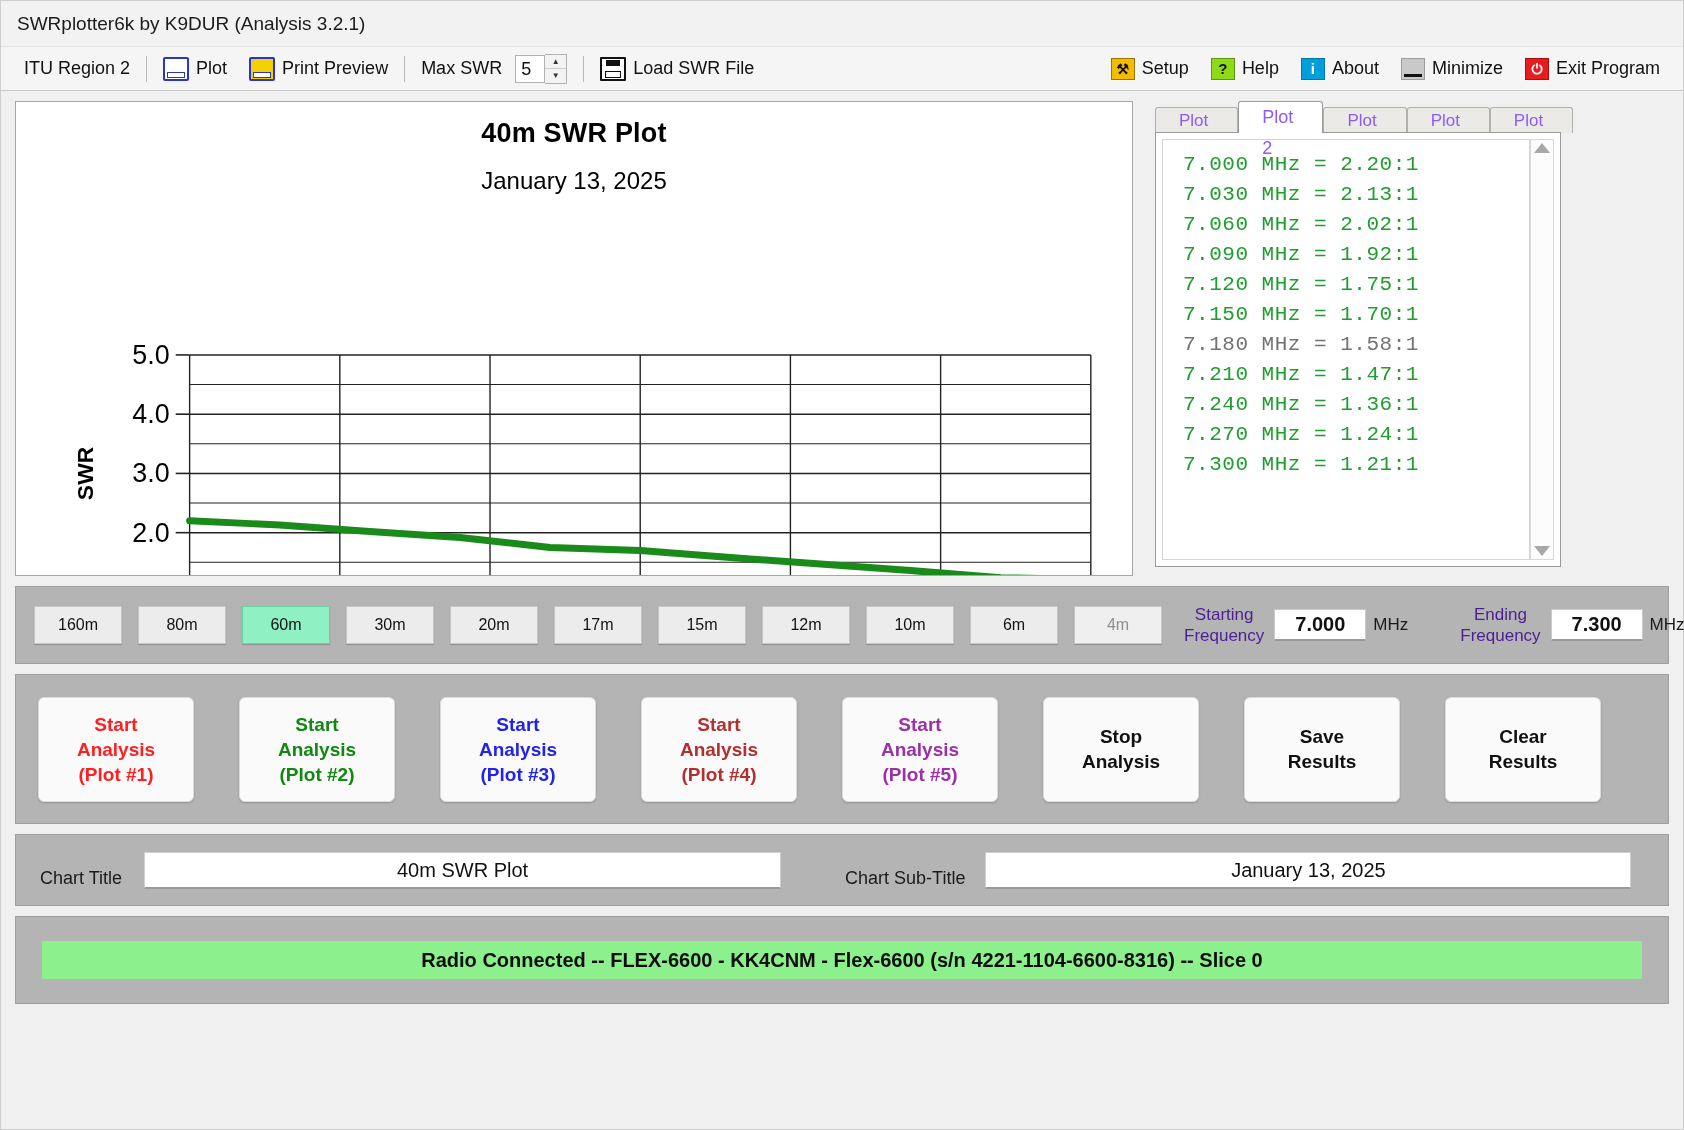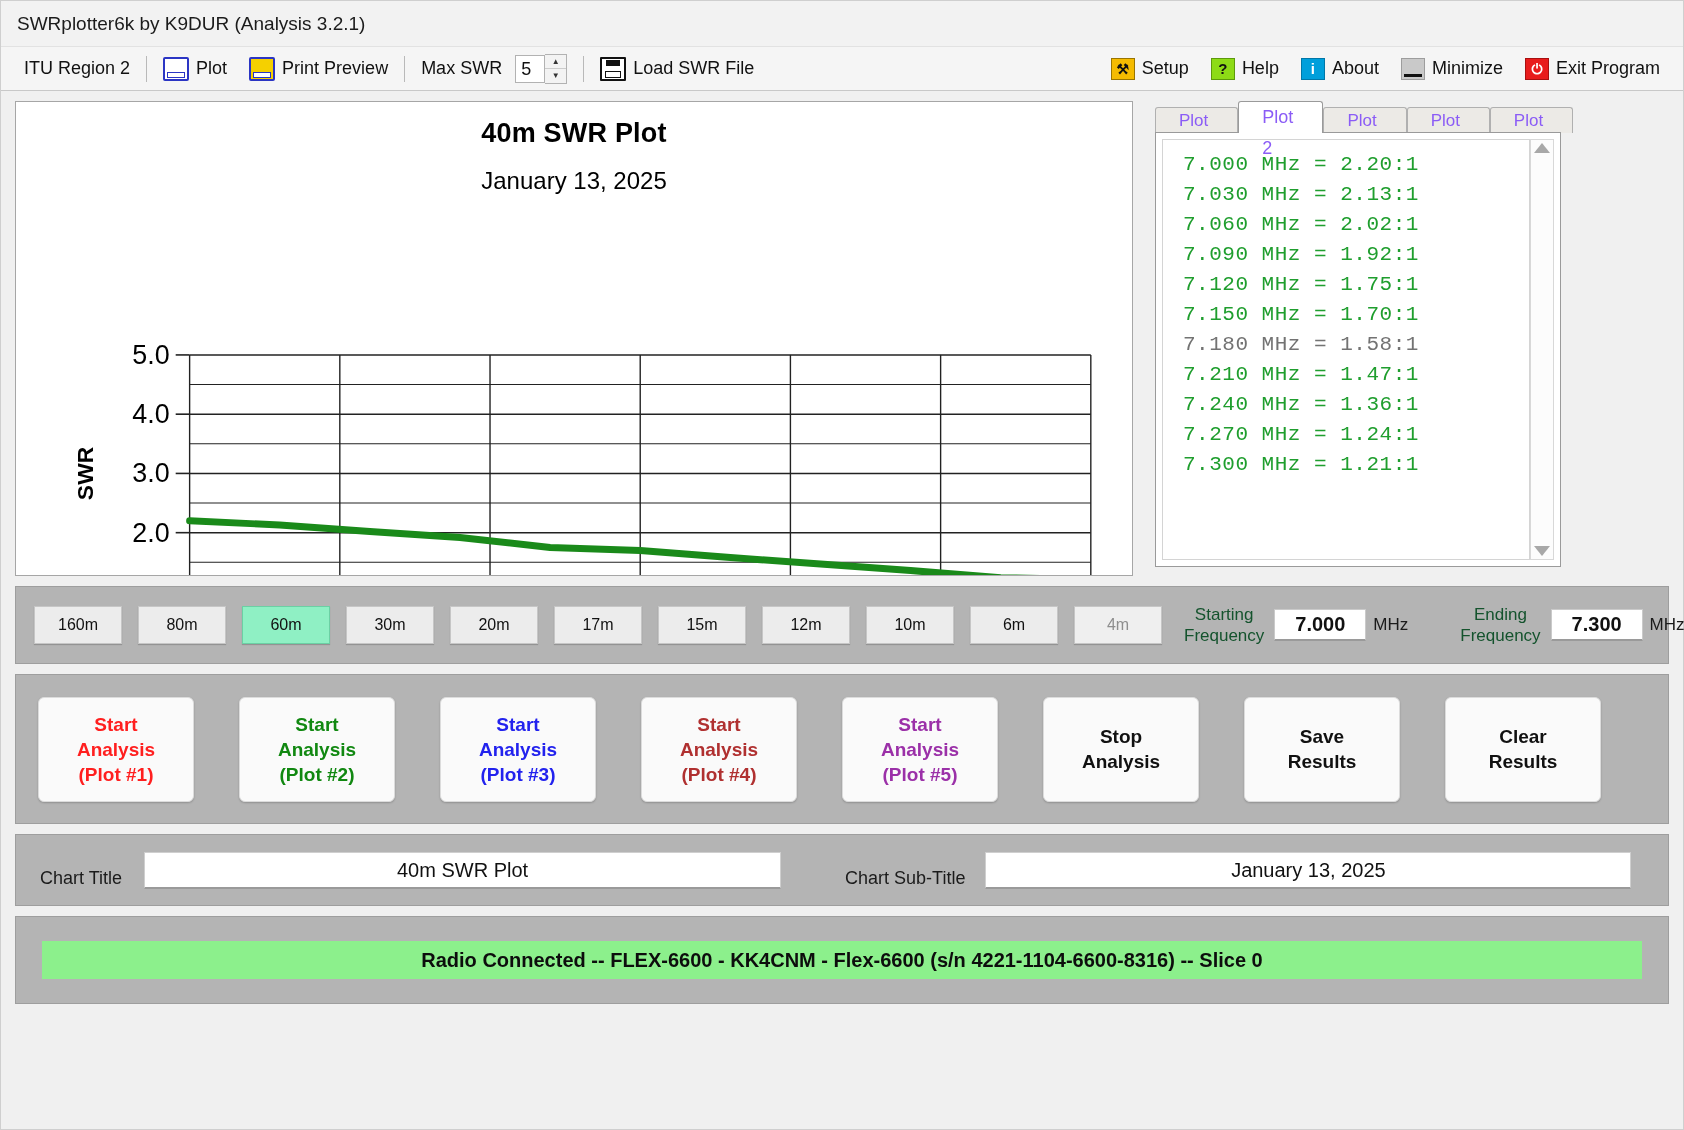--- a/index.html
+++ b/index.html
@@ -85,21 +85,21 @@
   
   .panel{background:#b4b4b4;border:1px solid #9e9e9e;box-sizing:border-box;}
   .band-row{margin-top:10px;height:78px;display:flex;align-items:center;padding:0 18px;}
   .band-btn{width:88px;height:38px;background:#ececec;border:1px solid #c6c6c6;border-radius:0;
             display:flex;align-items:center;justify-content:center;font-size:16px;color:#111;
             margin-right:16px;box-shadow:0 1px 1px rgba(0,0,0,.18);box-sizing:border-box;}
   .band-btn.sel{background:#8ff0c4;border-color:#6bd0a4;}
   .band-btn.dis{color:#8e8e8e;background:#efefef;}
 
   .freq-grp{display:flex;align-items:center;margin-left:6px;}
-  .freq-lbl{font-size:17px;color:#14532d;text-align:center;line-height:21px;margin-right:10px;white-space:nowrap;}
+  .freq-lbl{font-size:17px;color:#4c1d95;text-align:center;line-height:21px;margin-right:10px;white-space:nowrap;}
   .freq-in{width:92px;height:32px;background:#fff;border:1px solid #cacaca;border-bottom:2px solid #9a9a9a;
            font-size:20px;font-weight:bold;color:#111;display:flex;align-items:center;justify-content:center;
            box-sizing:border-box;}
   .mhz{font-size:17px;color:#1b1b1b;margin-left:7px;}
 
   
   .act-row{margin-top:10px;height:150px;display:flex;align-items:center;padding:0 22px;gap:0;}
   .act-btn{width:158px;height:105px;background:#fafafa;border:1px solid #dcdcdc;border-radius:6px;
            display:flex;flex-direction:column;align-items:center;justify-content:center;
            font-size:19px;font-weight:bold;line-height:25px;text-align:center;

